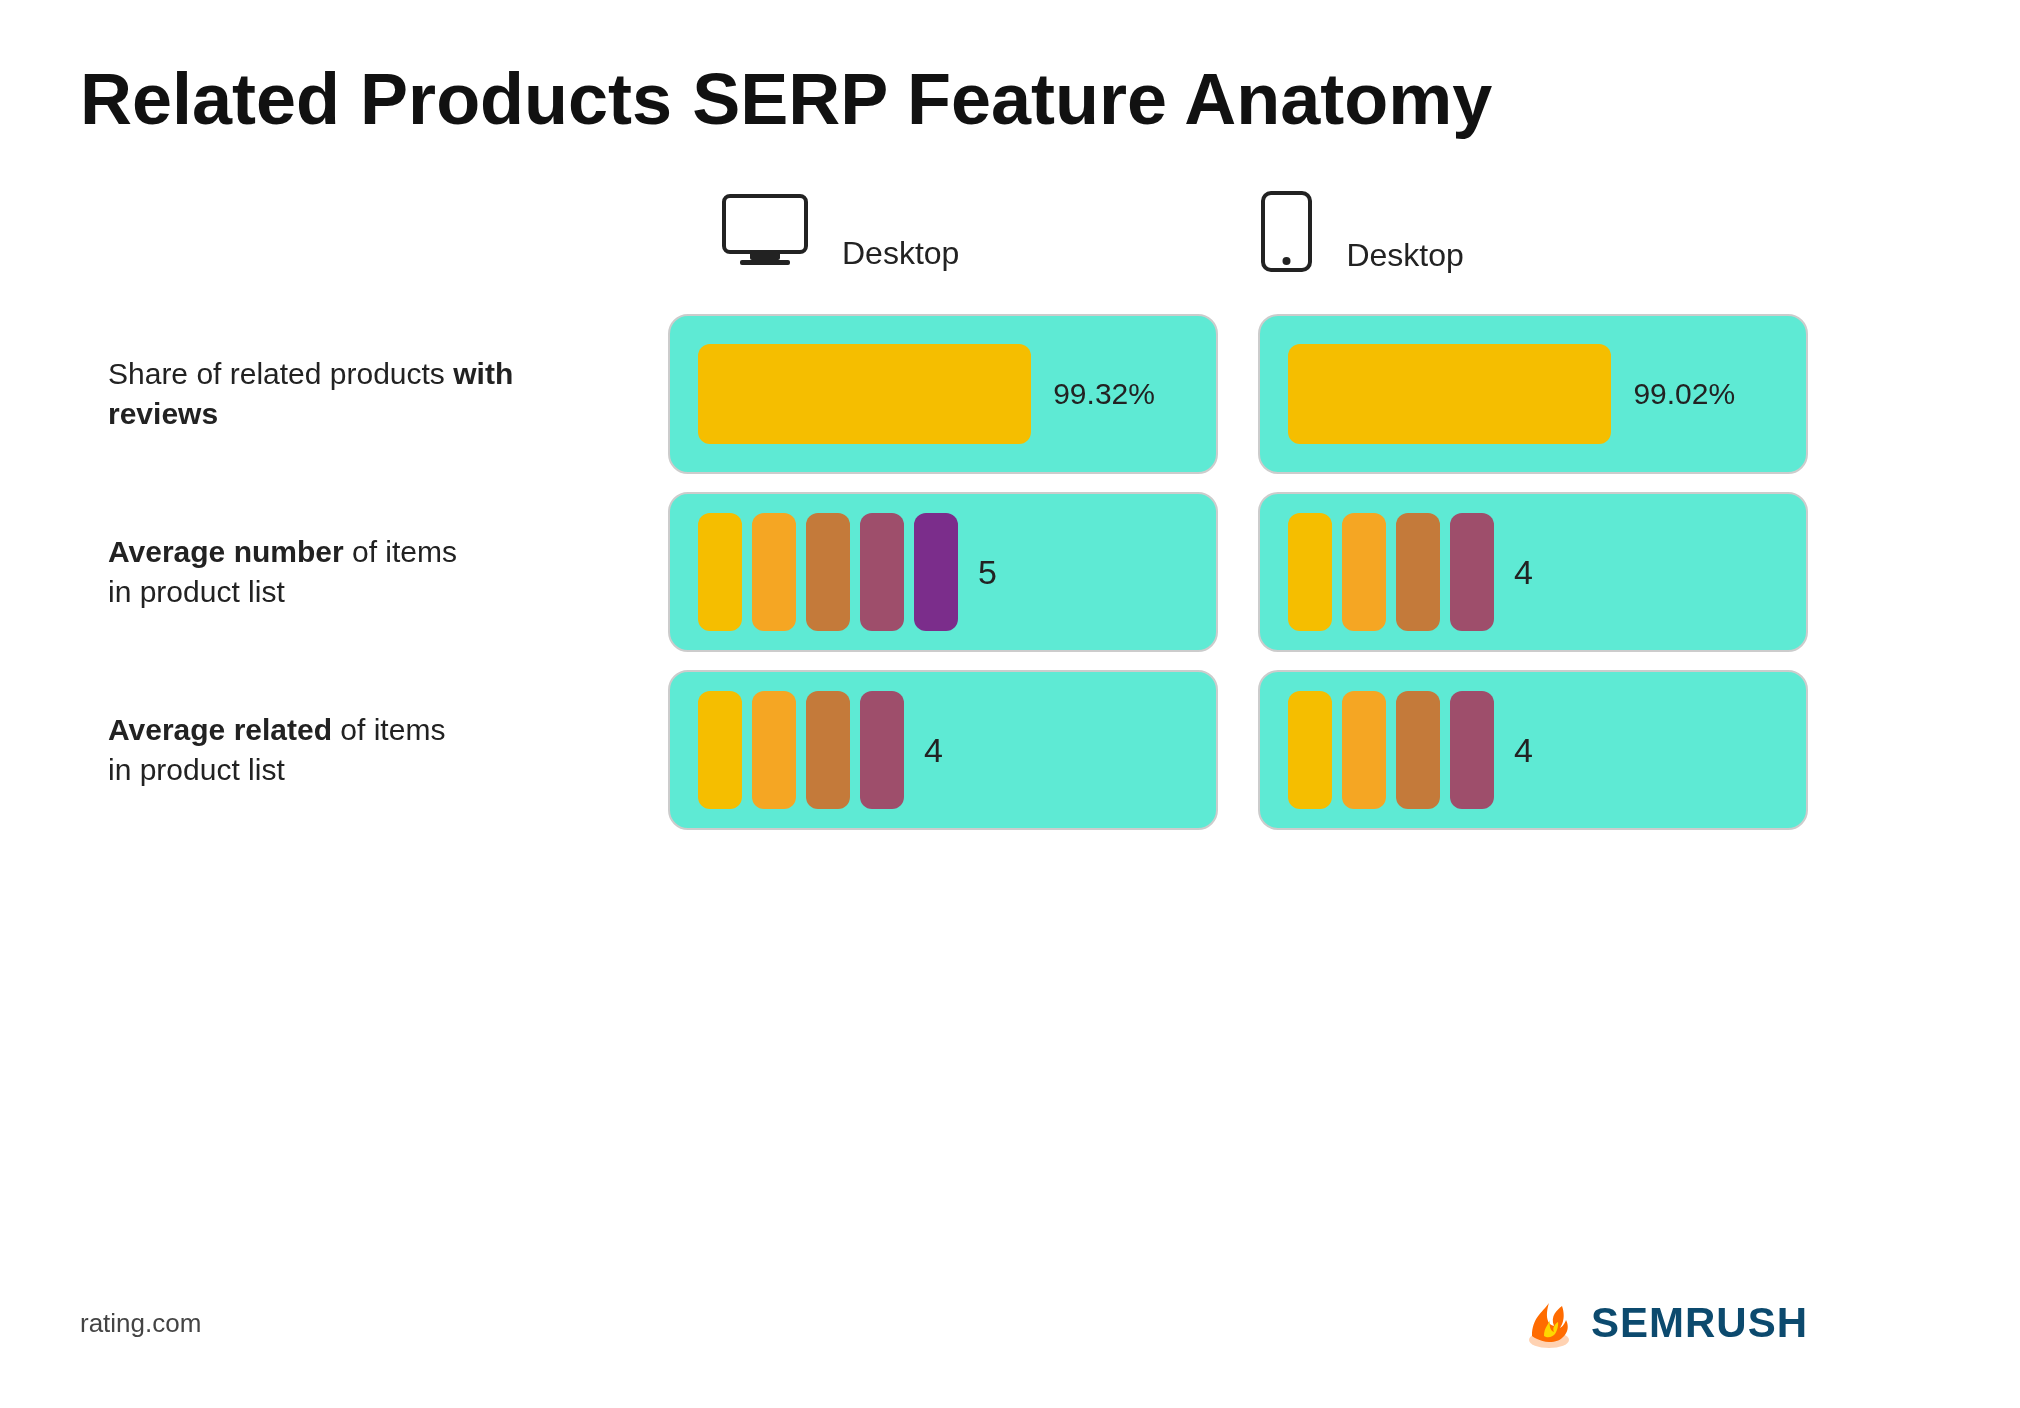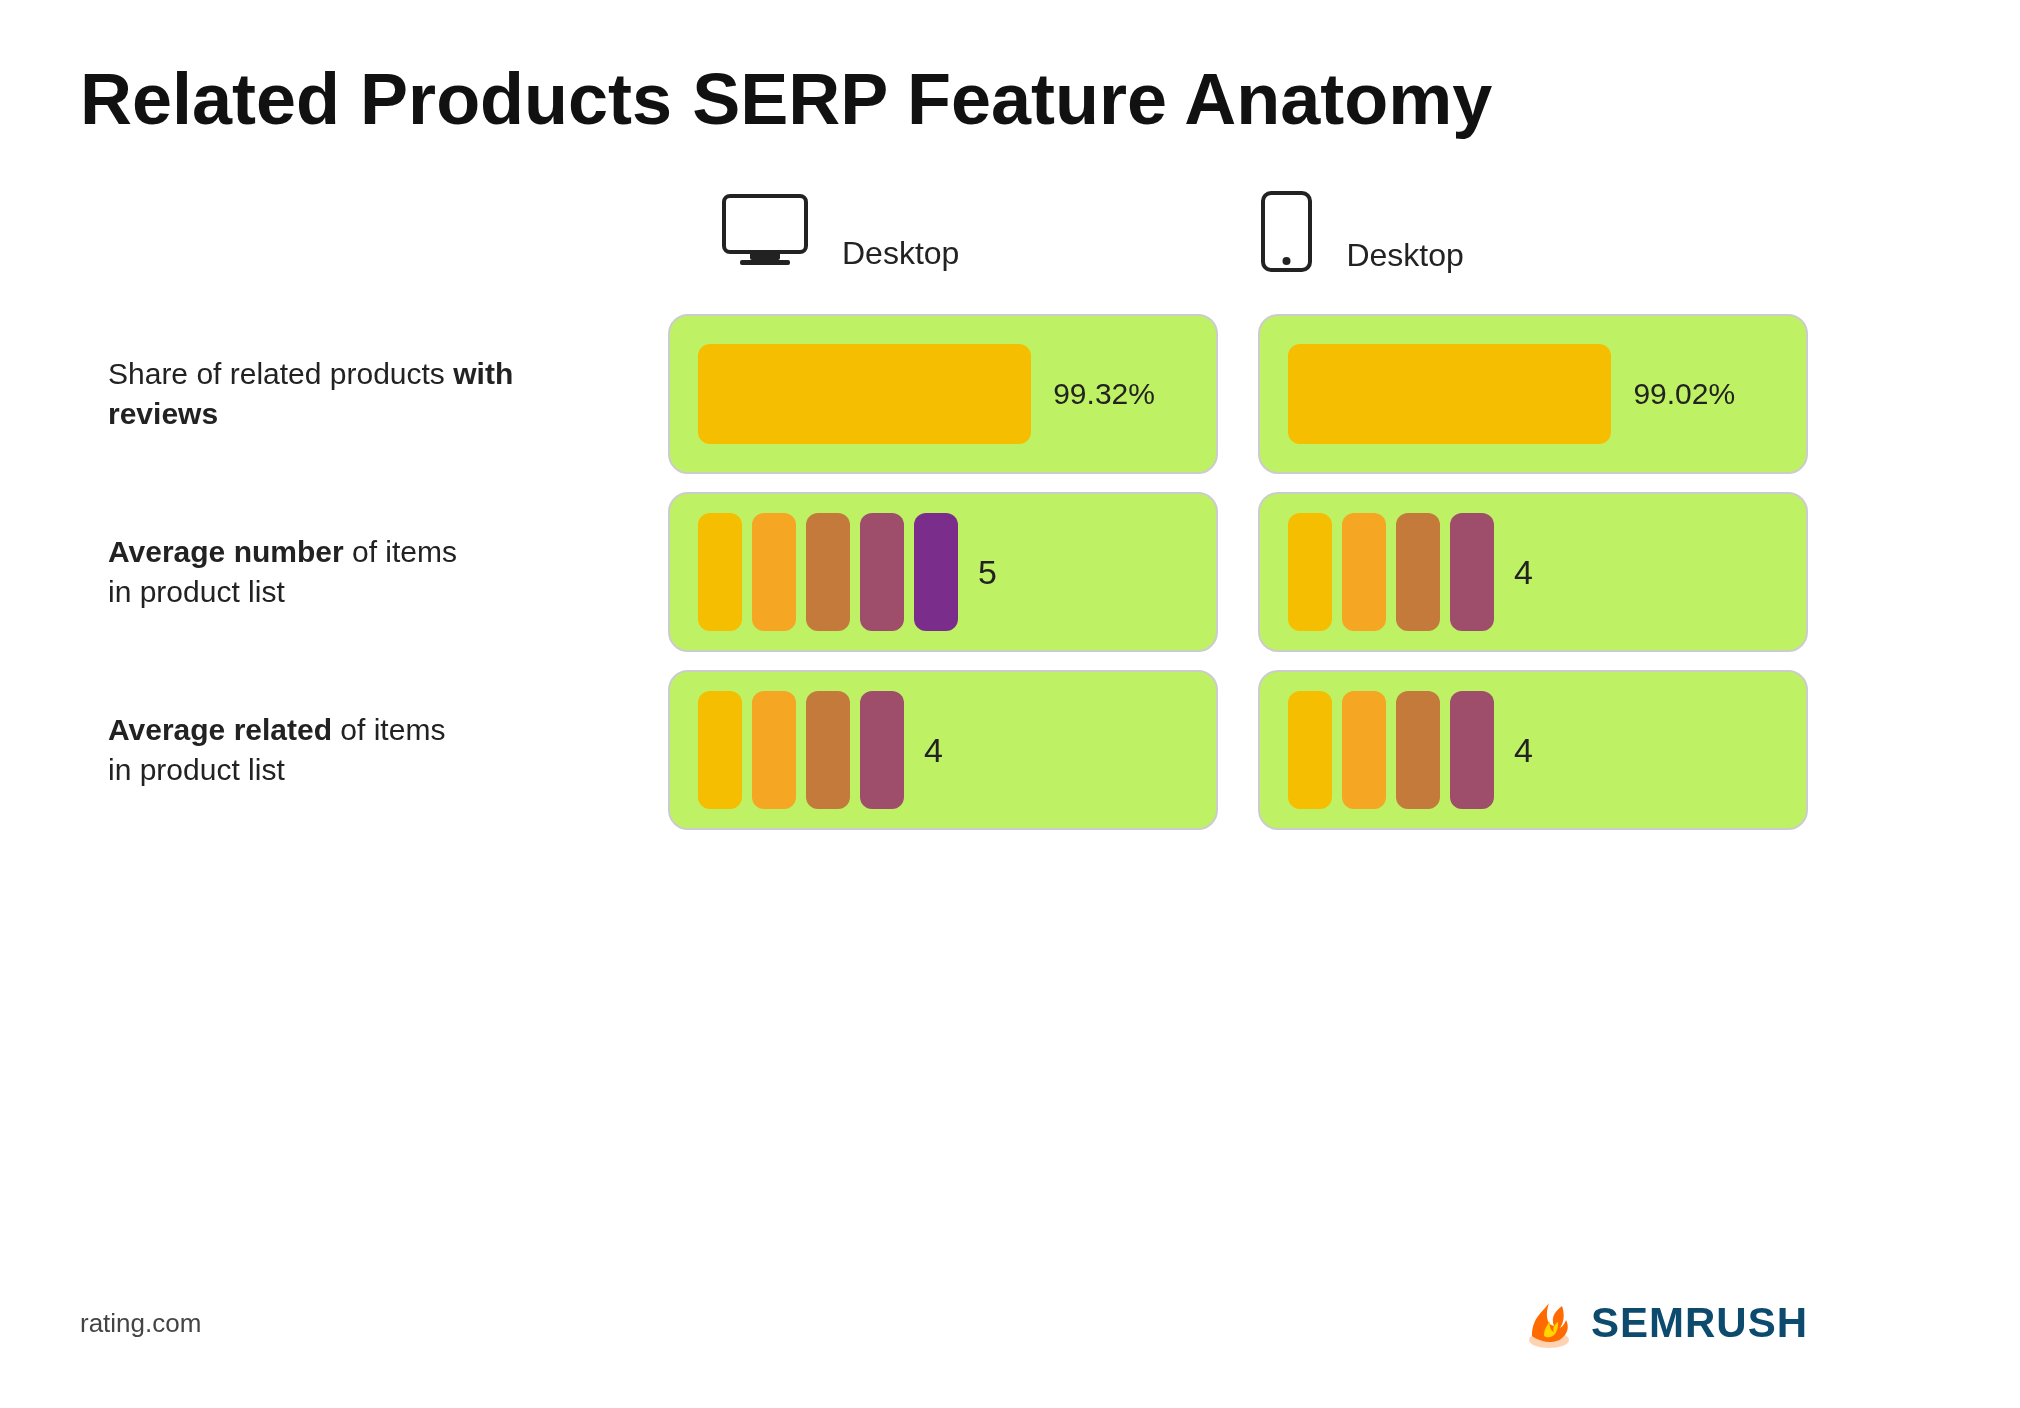--- a/index.html
+++ b/index.html
@@ -88,21 +88,21 @@
     .chart-box {
       flex: 1;
       height: 160px;
       border: 2px solid #ccc;
       border-radius: 20px;
       display: flex;
       align-items: center;
       padding: 18px 28px;
       position: relative;
       overflow: visible;
-      background: #bef264;
+      background: #5eead4;
     }
 
     
     .bar-fill {
       height: 100px;
       border-radius: 12px;
     }
 
     .bar-label {
       font-size: 30px;

